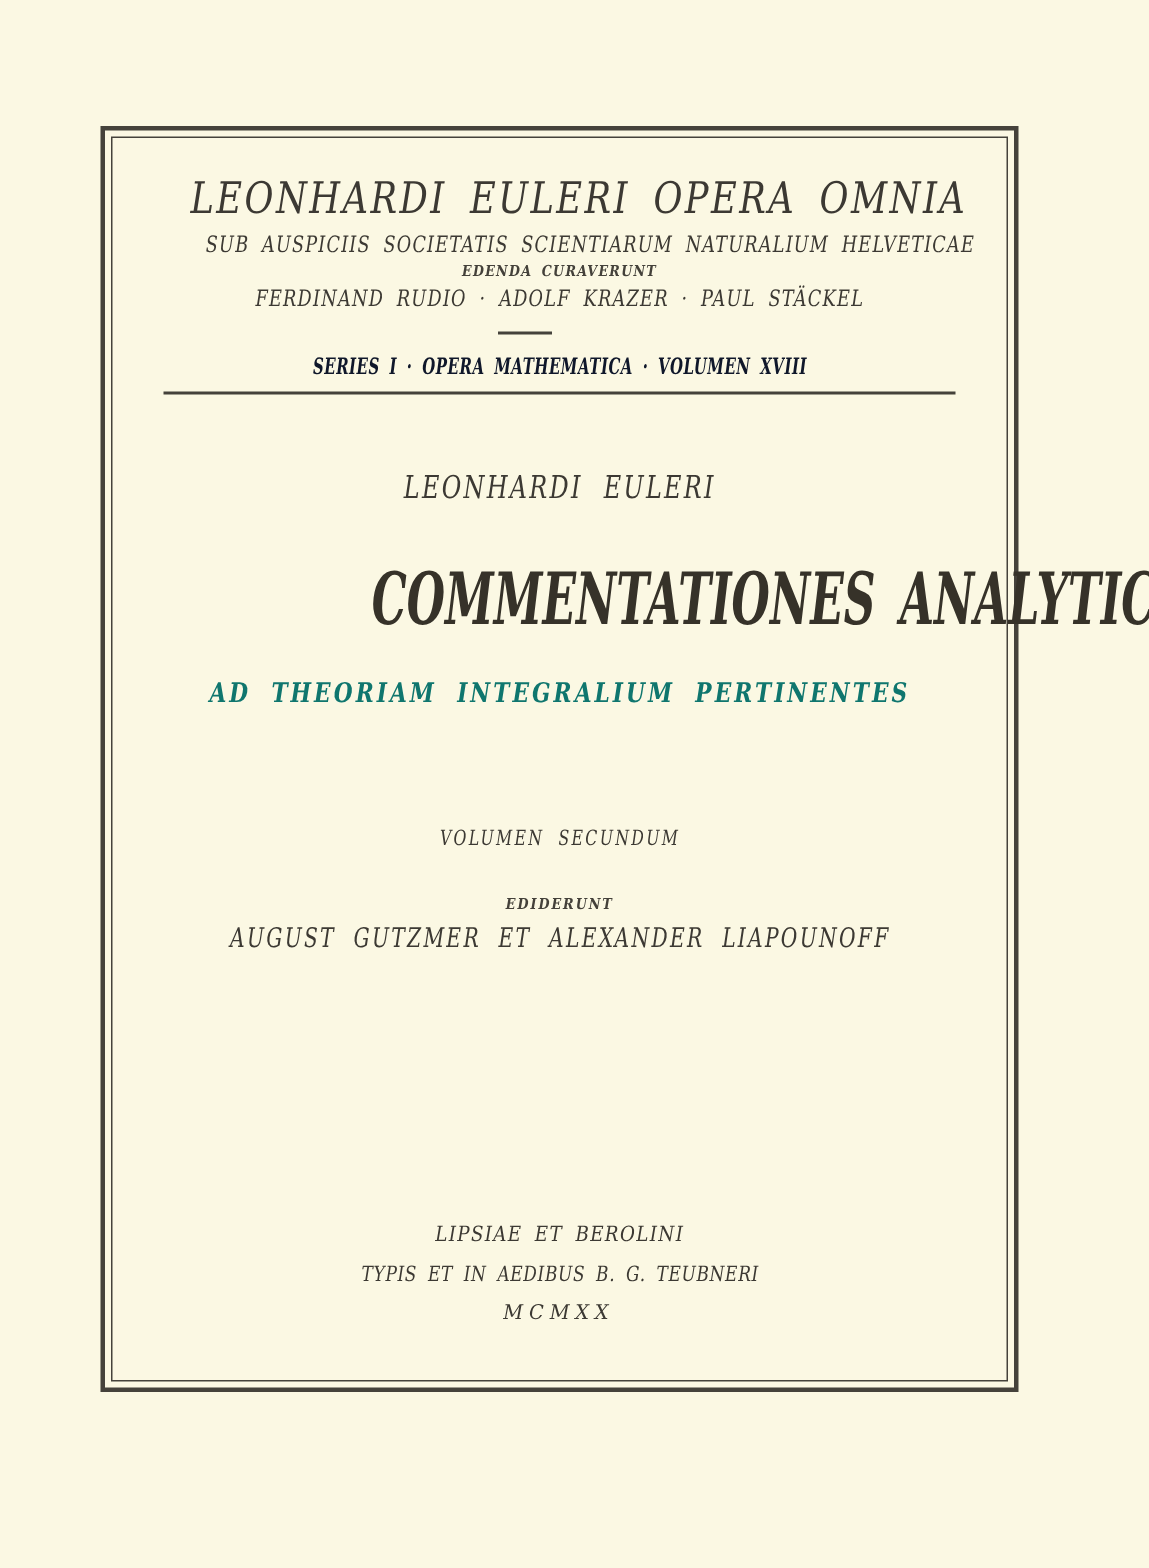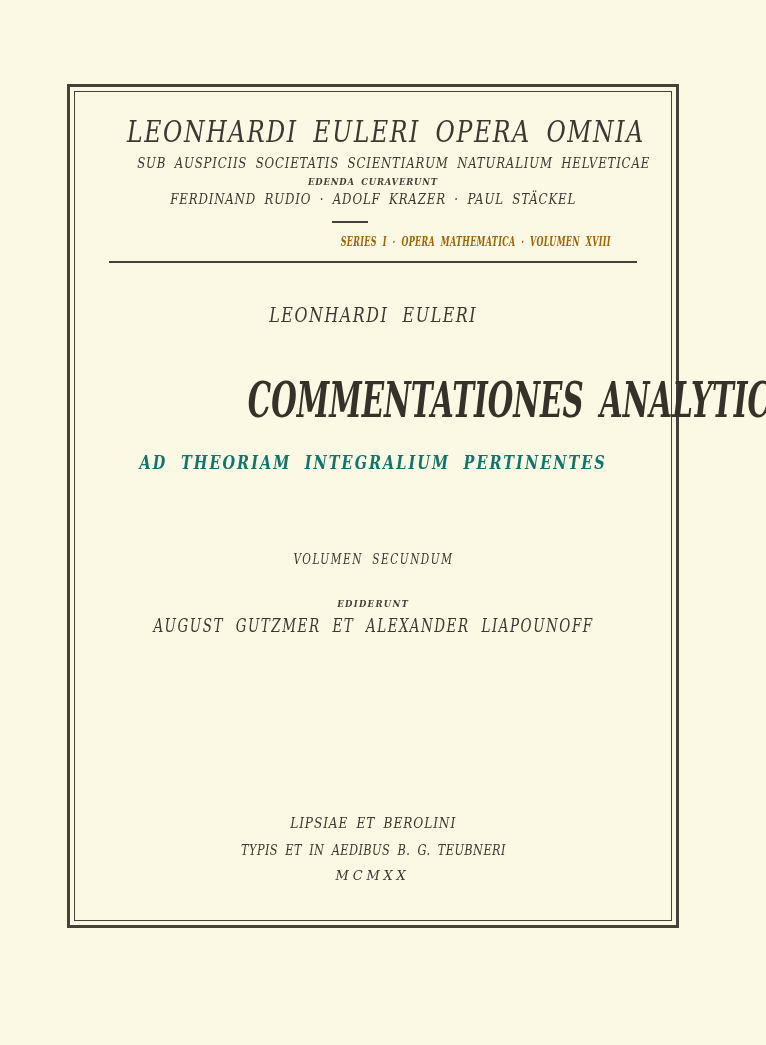--- a/index.html
+++ b/index.html
@@ -49,23 +49,23 @@
     position: absolute;
     background: #45423b;
   }
 
   
   .l-masthead      { top: 115px; font-size: 29px; letter-spacing: 2px;   word-spacing: 8px; }
   .l-society       { top: 154px; font-size: 15px; letter-spacing: 1px;   word-spacing: 5px; }
   .l-edenda        { top: 176px; font-size: 10px; letter-spacing: 1px;   word-spacing: 3px; font-weight: bold; color: #44413a; text-align: center; }
   .l-gen-editors   { top: 190px; font-size: 15px; letter-spacing: 1px;   word-spacing: 5px; }
   .rule-short      { top: 221px; left: 265px; width: 36px;  height: 2px; }
-  .l-series        { top: 235px; font-size: 12px; letter-spacing: 0.5px; word-spacing: 4px; font-weight: bold; color: #a16207; text-align: right; }
+  .l-series        { top: 235px; font-size: 15px; letter-spacing: 0.5px; word-spacing: 4px; font-weight: bold; color: #0f172a; }
   .rule-long       { top: 261px; left: 42px;  width: 528px; height: 2px; }
-  .l-author        { top: 303px; font-size: 21px; letter-spacing: 2px;   word-spacing: 10px; }
+  .l-author        { top: 313px; font-size: 21px; letter-spacing: 2px;   word-spacing: 10px; }
   .l-main-title    { top: 372px; font-size: 48px; letter-spacing: 0;     word-spacing: 10px; font-weight: bold; color: #363229; }
   .l-subtitle      { top: 452px; font-size: 18px; letter-spacing: 2.5px; word-spacing: 8px;  font-weight: bold; color: #0f766e; }
   .l-volume        { top: 551px; font-size: 14px; letter-spacing: 2px;   word-spacing: 6px; }
   .l-ediderunt     { top: 598px; font-size: 10px; letter-spacing: 1.5px; font-weight: bold; color: #44413a; }
   .l-vol-editors   { top: 615px; font-size: 18px; letter-spacing: 2px;   word-spacing: 8px; }
   .l-place         { top: 815px; font-size: 14px; letter-spacing: 1px;   word-spacing: 4px; }
   .l-printer       { top: 842px; font-size: 14px; letter-spacing: 0.5px; word-spacing: 4px; }
   .l-year          { top: 867px; font-size: 13.5px; letter-spacing: 4px; }
 </style>
 </head>

